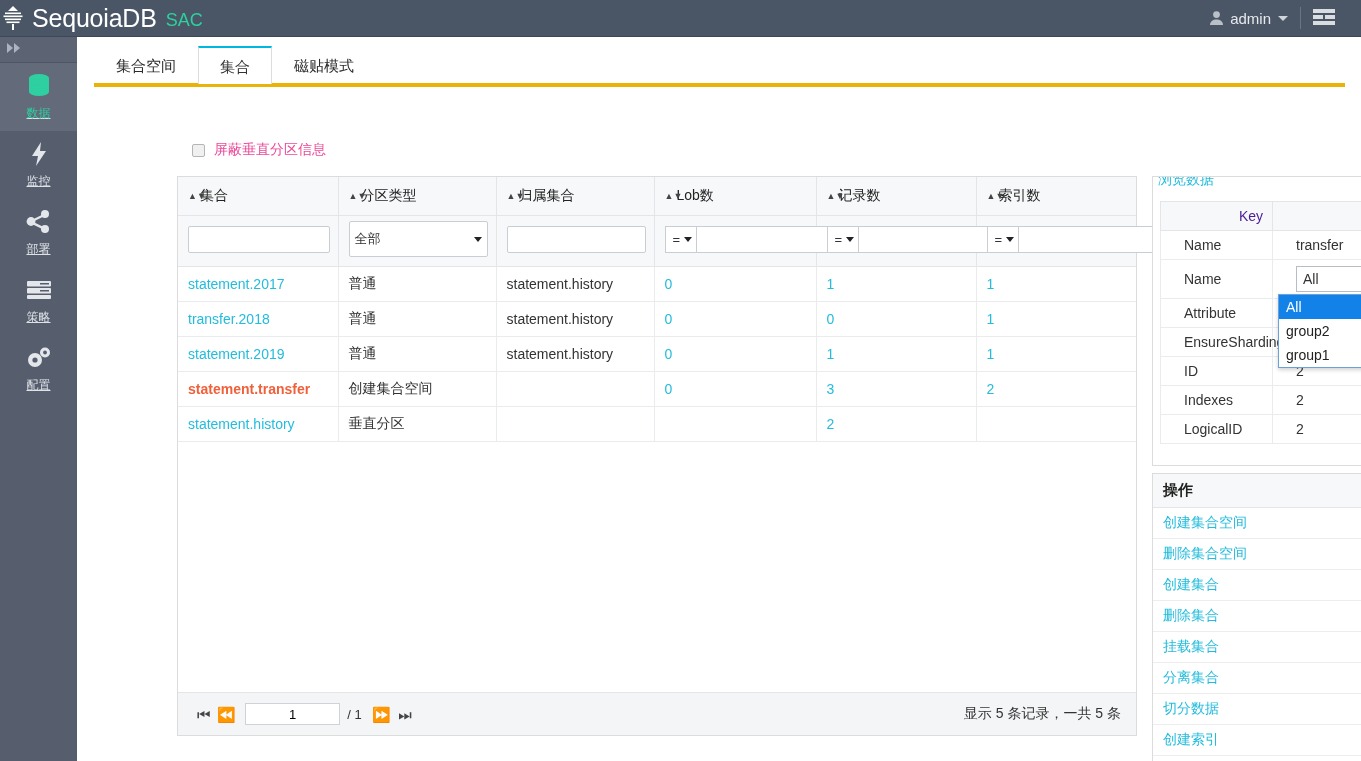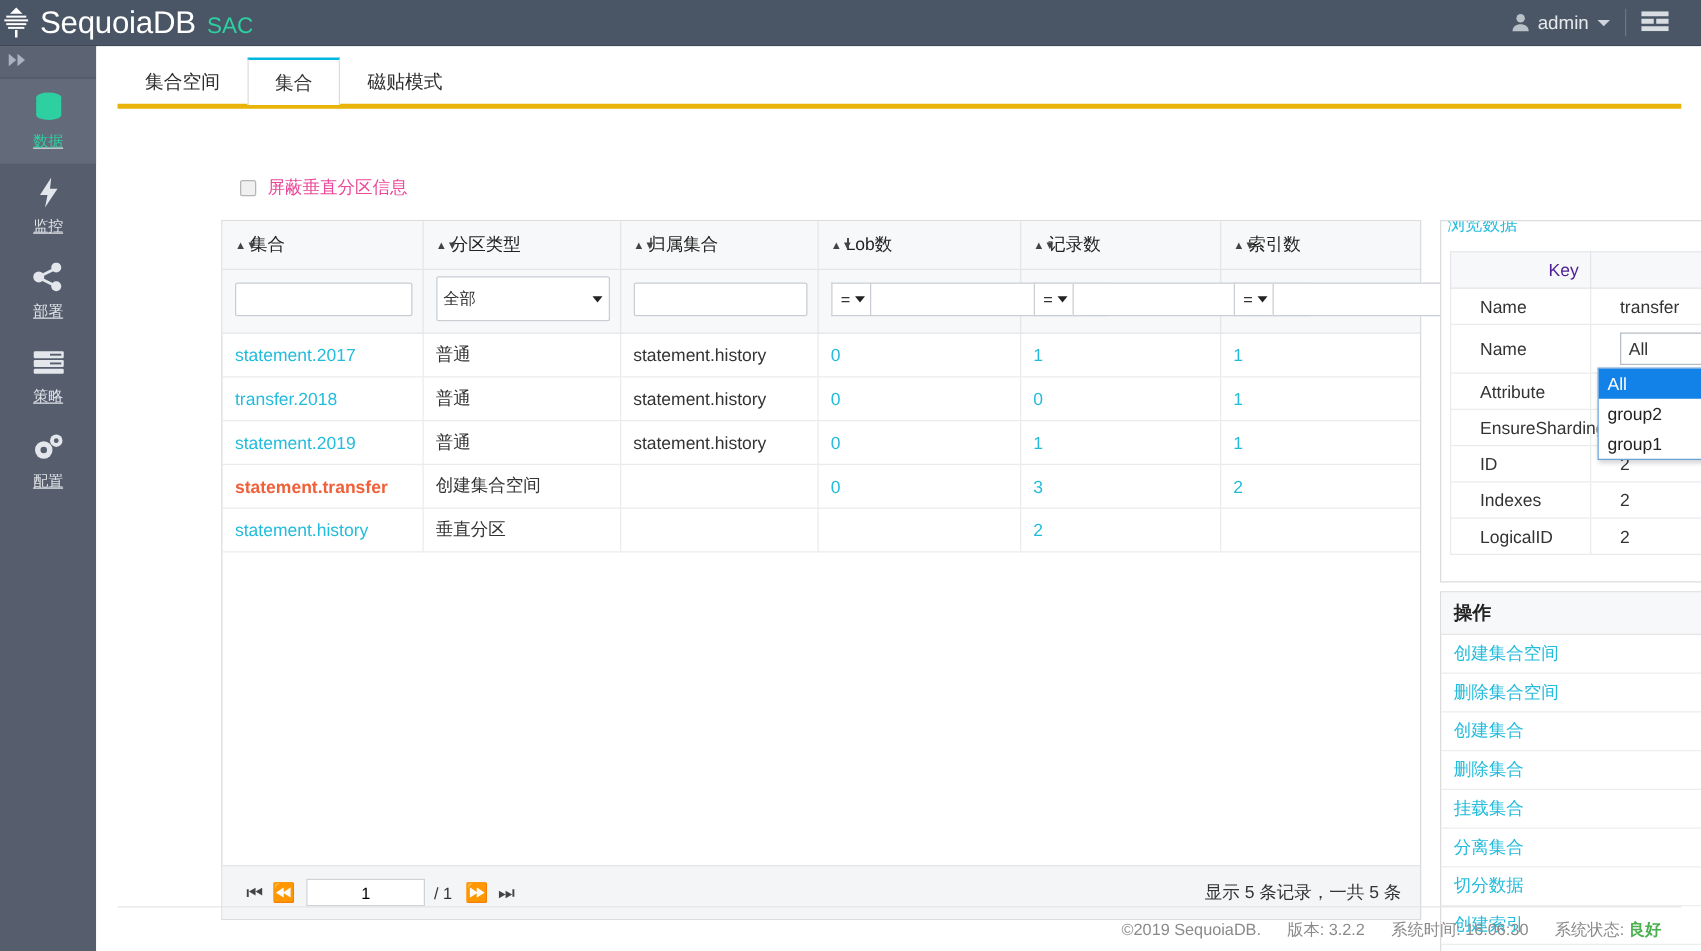--- a/index.html
+++ b/index.html
@@ -601,22 +601,13 @@
       <div class="op-item">创建集合</div>
       <div class="op-item">删除集合</div>
       <div class="op-item">挂载集合</div>
       <div class="op-item">分离集合</div>
       <div class="op-item">切分数据</div>
       <div class="op-item">创建索引</div>
       <div class="op-item">删除索引</div>
     </div>
   </div>
 
-  <div id="footer">
-    <span class="fspan">©2019 SequoiaDB.</span>
-    <span class="fspan">版本: 3.2.2</span>
-    <span class="fspan">系统时间: 16:06:30</span>
-    <span class="fspan">
-      <span>系统状态:</span>
-      <span class="ok">良好</span>
-    </span>
-  </div>
 </div>
 
 </body></html>

